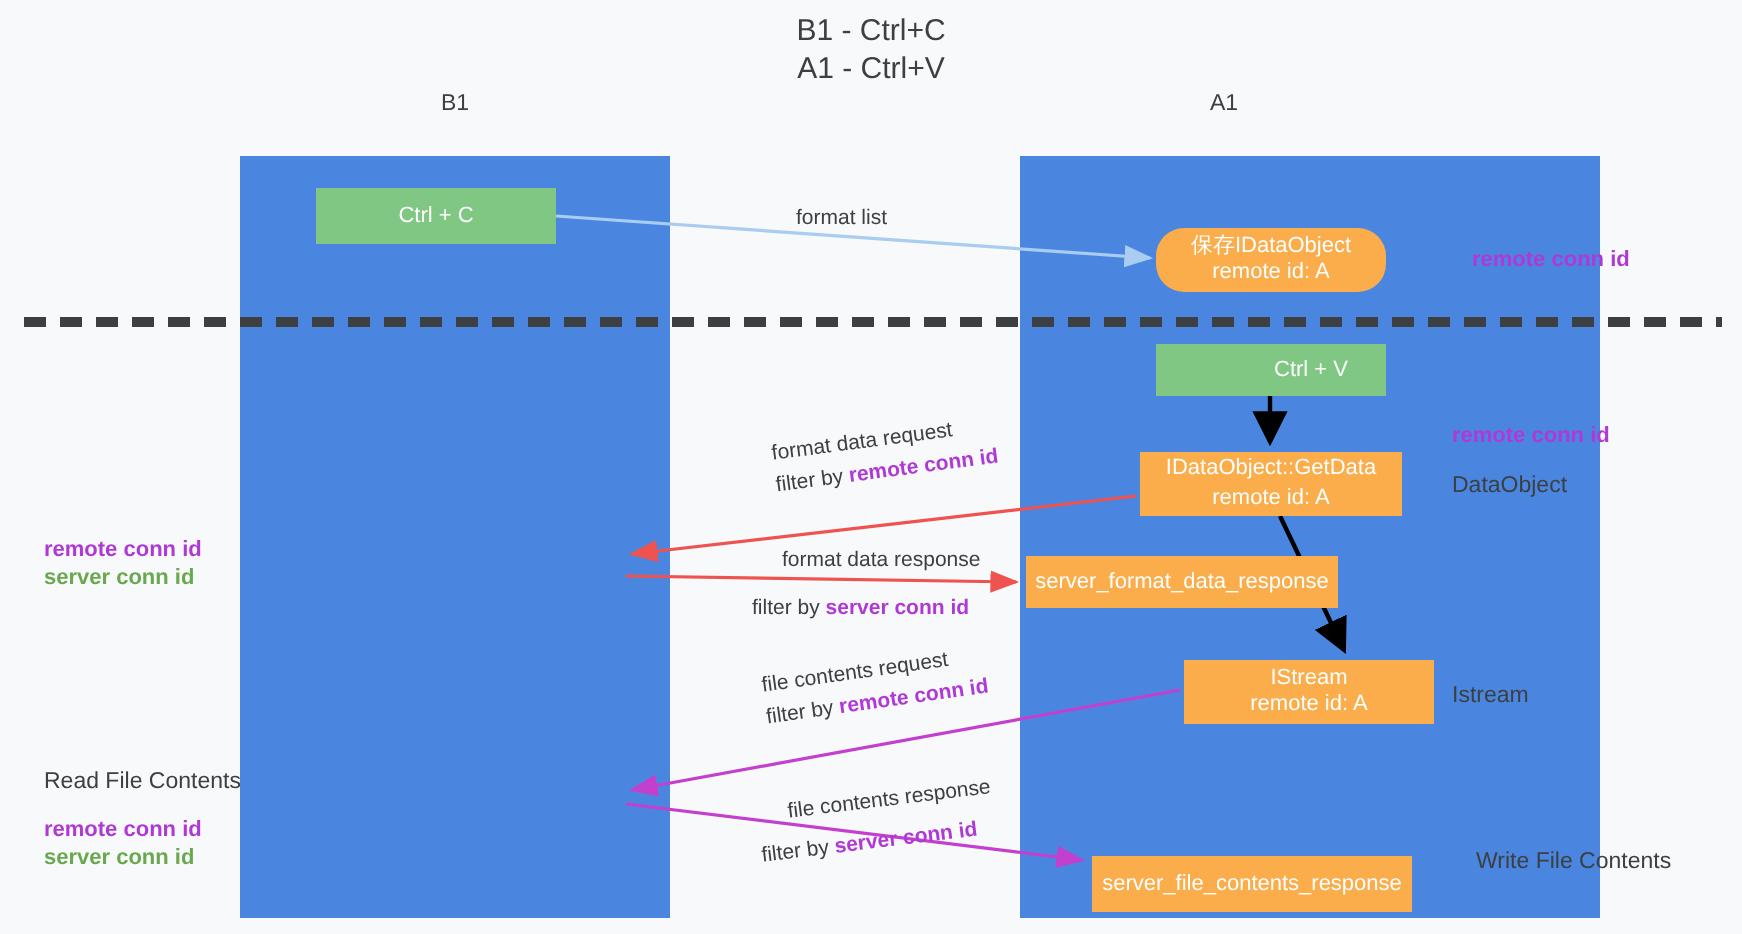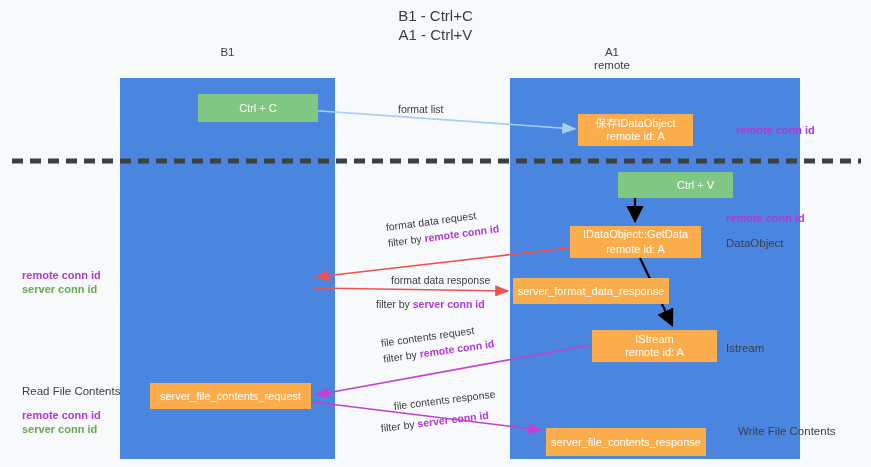--- a/index.html
+++ b/index.html
@@ -59,25 +59,25 @@
     flex-direction: column;
     align-items: center;
     justify-content: center;
     color: #ffffff;
     font-size: 11px;
     line-height: 13px;
     text-align: center;
     box-sizing: border-box;
     padding: 2px 4px;
   }
-  .box-green { background: #81c784; margin-left: 40px; }
+  .box-green { background: #81c784; }
   .box-orange { background: #fbad4b; }
 
   #box-ctrlc   { left: 158px; top: 94px;  width: 120px; height: 28px; }
-  #box-idataobj{ left: 578px; top: 114px; width: 115px; height: 32px; }
+  #box-idataobj{ left: 578px; top: 114px; width: 115px; height: 32px; border-radius: 14px; }
   #box-ctrlv   { left: 578px; top: 172px; width: 115px; height: 26px; padding-left: 44px; }
   #box-getdata { left: 570px; top: 226px; width: 131px; height: 32px; justify-content: space-between; }
   #box-sfdreq  { left: 152px; top: 267px; width: 159px; height: 26px; }
   #box-sfdresp { left: 513px; top: 278px; width: 156px; height: 26px; }
   #box-istream { left: 592px; top: 330px; width: 125px; height: 32px; }
   #box-sfcreq  { left: 150px; top: 383px; width: 161px; height: 26px; }
   #box-sfcresp { left: 546px; top: 416px; width: 160px; height: 28px; margin-top: 12px; }
 
   
   .side-label {
@@ -187,21 +187,20 @@
   <div class="abs" id="title">
     <div>B1 - Ctrl+C</div>
     <div>A1 - Ctrl+V</div>
   </div>
 
   <div class="abs col-header" id="hdr-b1">
     <div>B1</div>
   </div>
   <div class="abs col-header" id="hdr-a1">
     <div>A1</div>
-    <div>remote</div>
   </div>
 
   <div class="abs box box-green" id="box-ctrlc">
     <span>Ctrl + C</span>
   </div>
 
   <div class="abs box box-orange" id="box-idataobj">
     <span>保存IDataObject</span>
     <span>remote id: A</span>
   </div>
@@ -218,23 +217,20 @@
 
   <div class="abs box box-orange" id="box-sfdresp">
     <span>server_format_data_response</span>
   </div>
 
   <div class="abs box box-orange" id="box-istream">
     <span>IStream</span>
     <span>remote id: A</span>
   </div>
 
-  <div class="abs box box-orange" id="box-sfcreq">
-    <span>server_file_contents_request</span>
-  </div>
 
   <div class="abs box box-orange" id="box-sfcresp">
     <span>server_file_contents_response</span>
   </div>
 
   <div class="abs conn-purple" id="lbl-remote-top">remote conn id</div>
   <div class="abs conn-purple" id="lbl-remote-mid">remote conn id</div>
 
   <div class="abs side-label" id="lbl-dataobject">DataObject</div>
   <div class="abs side-label" id="lbl-istream">Istream</div>

